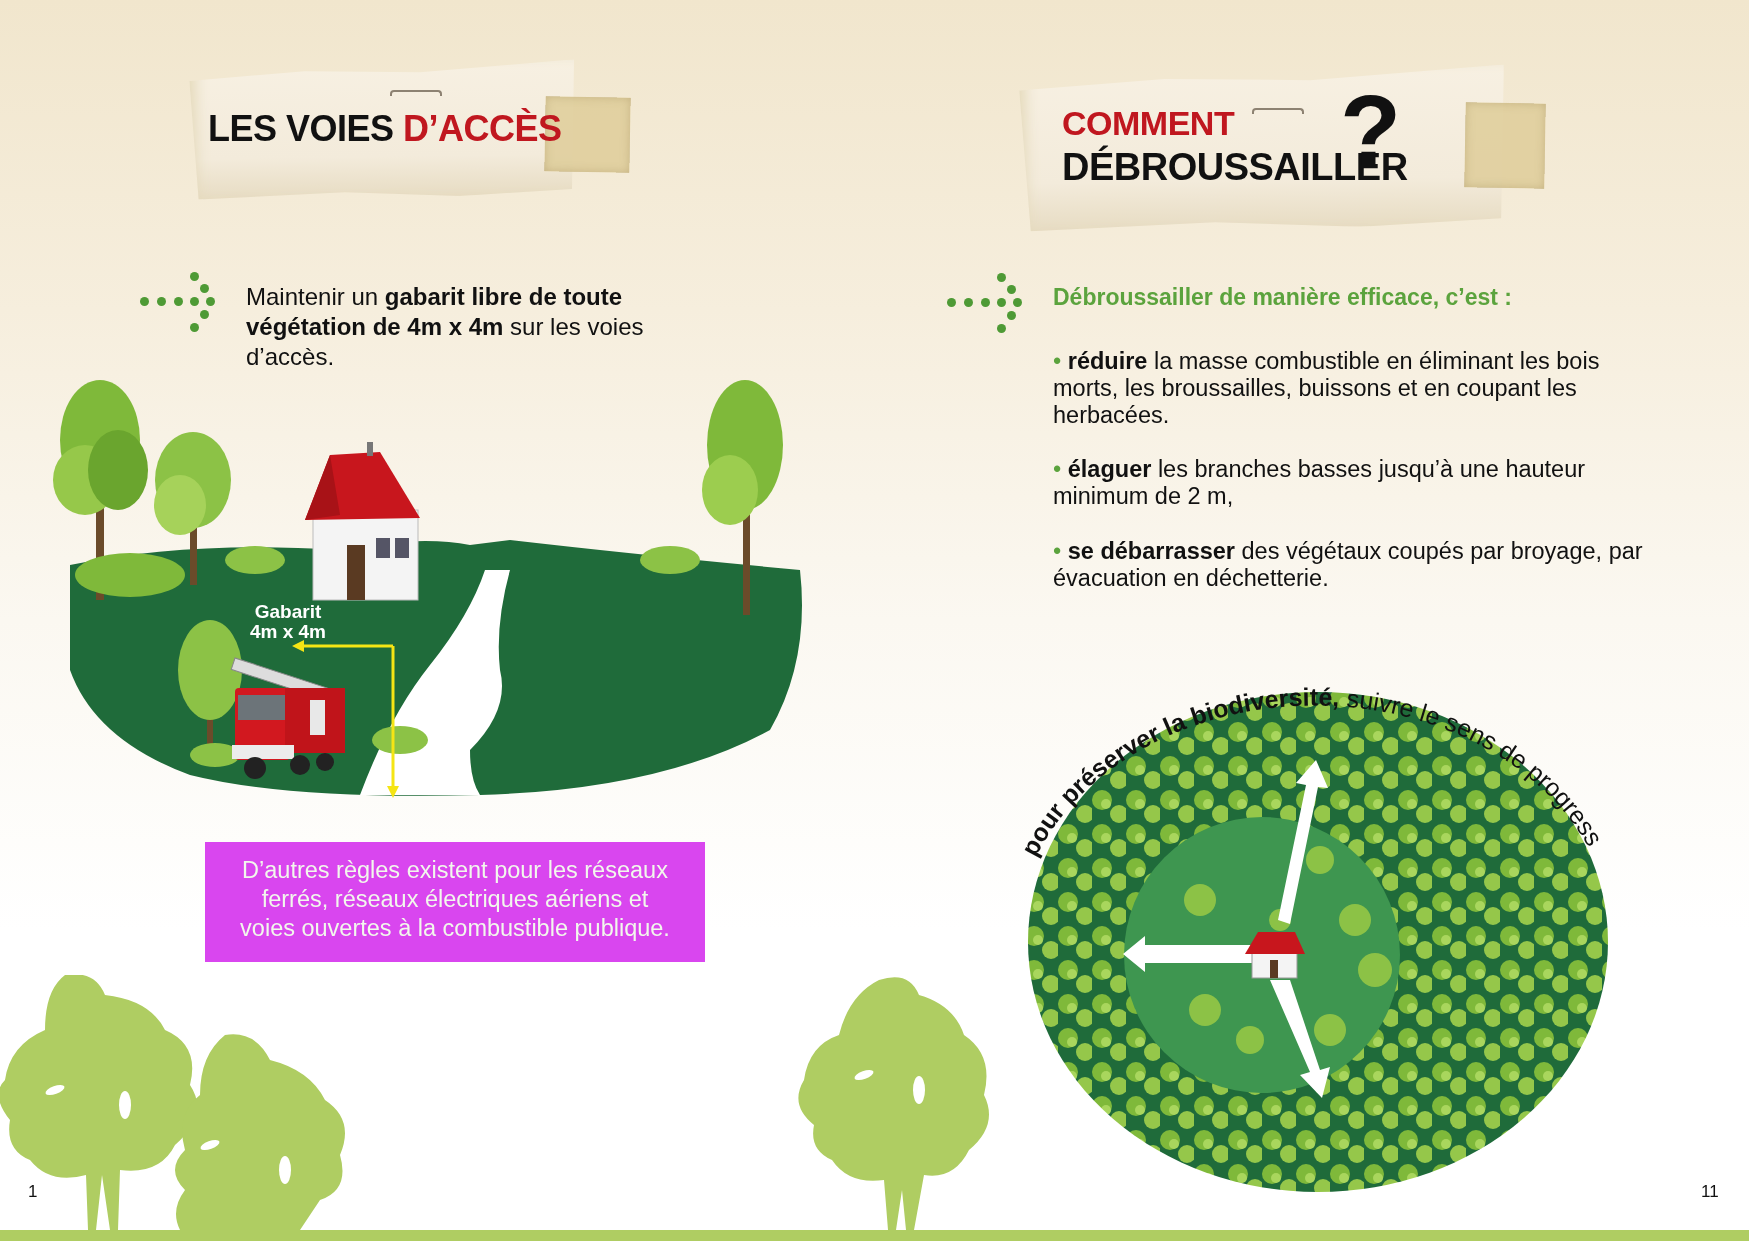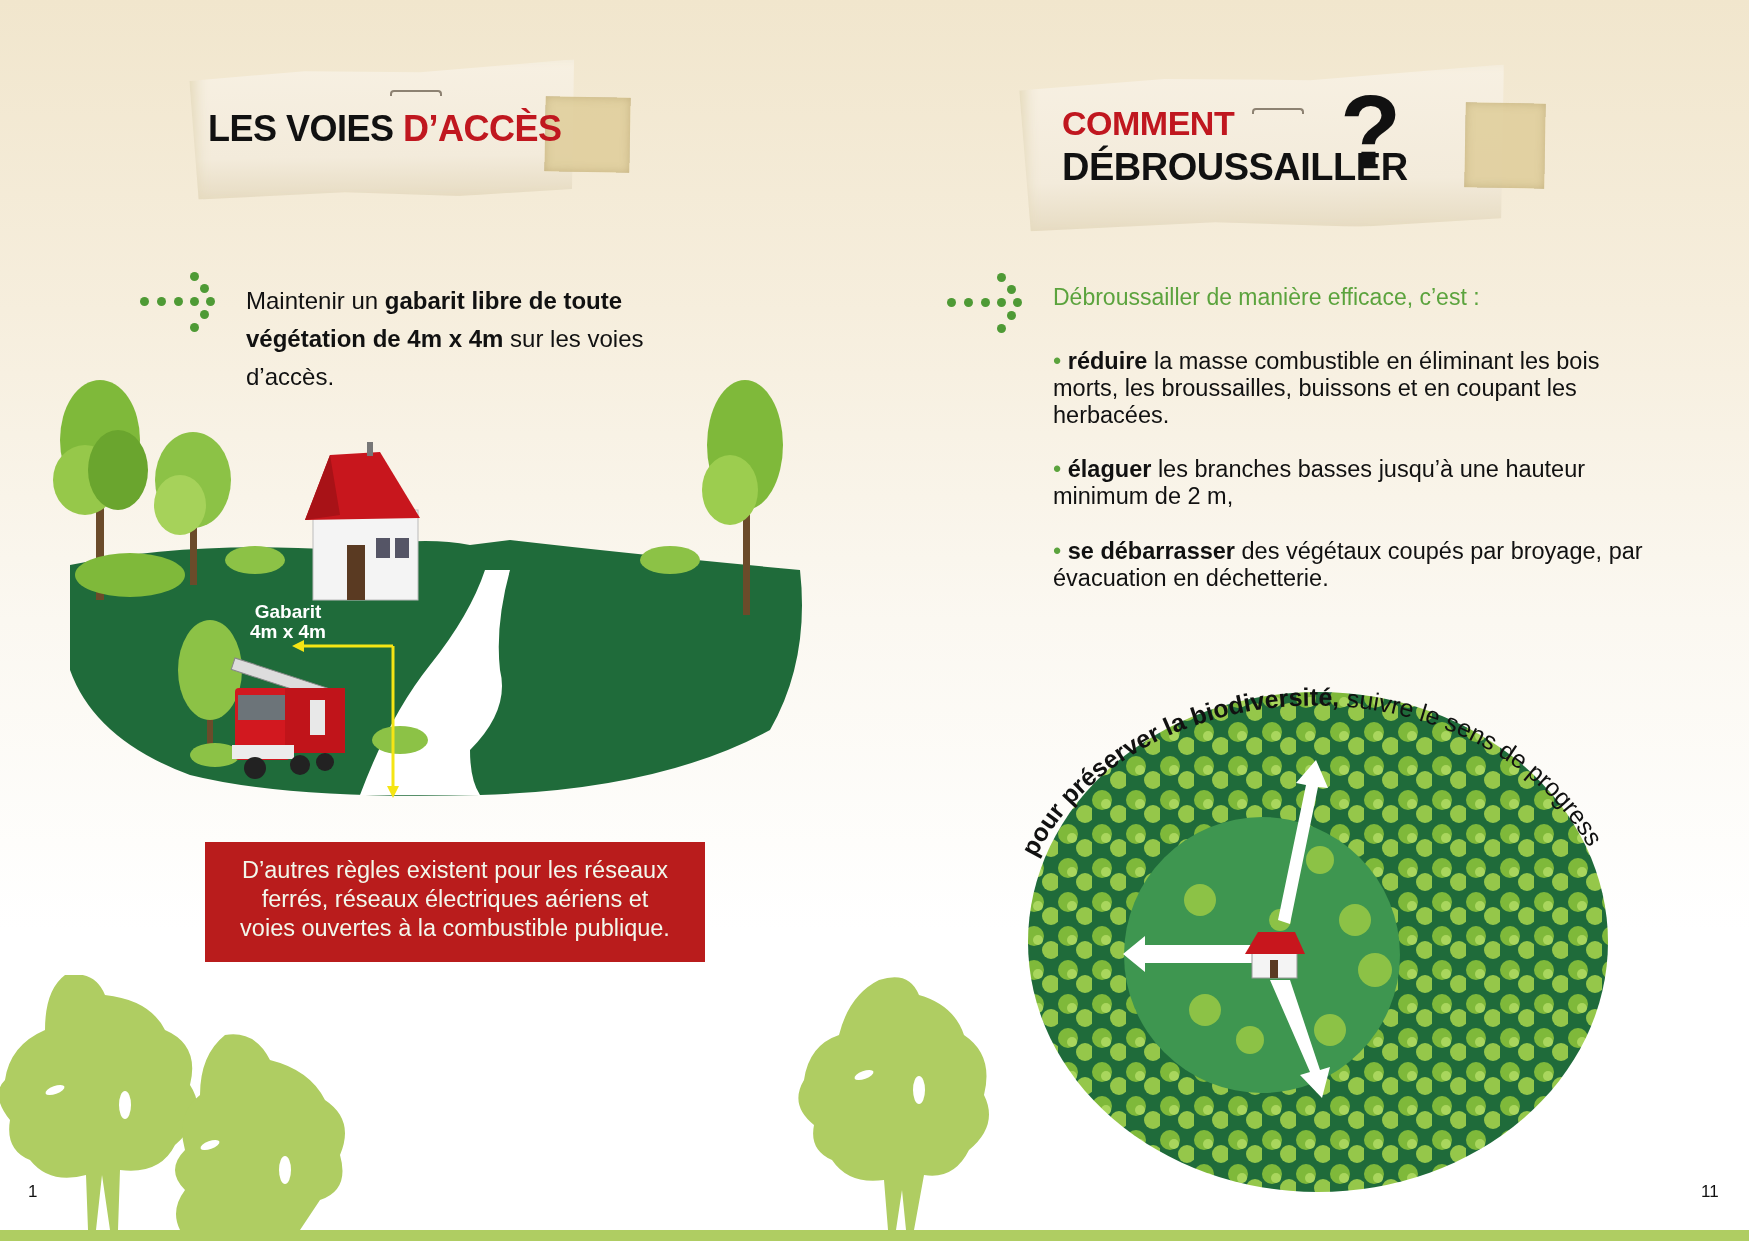--- a/index.html
+++ b/index.html
@@ -15,26 +15,26 @@
     transform:rotate(-0.8deg);clip-path:polygon(0 12%,30% 6%,60% 8%,100% 0,99% 96%,70% 100%,40% 96%,2% 100%);}
   .banner .staple{position:absolute;width:48px;height:4px;border:2px solid #8d8272;border-bottom:none;border-radius:4px 4px 0 0;}
   .banner .tape{position:absolute;width:85px;height:75px;background:rgba(222,205,153,0.85);
     box-shadow:inset 0 0 8px rgba(170,150,100,.5);transform:rotate(1deg);}
   .title-line{position:absolute;font-weight:bold;letter-spacing:-0.5px;white-space:nowrap;}
   .red{color:#c0171f;}
   
   .dotarrow{position:absolute;width:80px;height:66px;}
   .dotarrow span{position:absolute;width:9px;height:9px;border-radius:50%;background:#4e9a35;}
   
-  .bodytext{position:absolute;font-size:24px;line-height:38px;color:#111;}
+  .bodytext{position:absolute;font-size:24px;line-height:30px;color:#111;}
   .bodytext b{font-weight:bold;}
-  .greenhead{position:absolute;font-size:23px;font-weight:normal;color:#5ba33d;white-space:nowrap;}
+  .greenhead{position:absolute;font-size:23px;font-weight:bold;color:#5ba33d;white-space:nowrap;}
   .bullet{position:absolute;font-size:23.5px;line-height:27px;color:#111;width:600px;}
   .bullet .dot{color:#5ba33d;}
-  .infobox{position:absolute;left:205px;top:842px;width:500px;height:120px;background:#b91c1c;
+  .infobox{position:absolute;left:205px;top:842px;width:500px;height:120px;background:#d946ef;
     color:#f2f8ec;font-size:23.5px;line-height:29px;text-align:center;box-sizing:border-box;padding-top:14px;}
   .pagenum{position:absolute;font-size:17px;color:#111;}
   .bottombar{position:absolute;left:0;top:1230px;width:1749px;height:11px;background:#afcd62;}
   svg text{font-family:"Liberation Sans","DejaVu Sans",sans-serif;}
 </style>
 </head>
 <body>
 
 <div class="abs" style="left:0;top:0;width:874px;height:1111px;">
 

